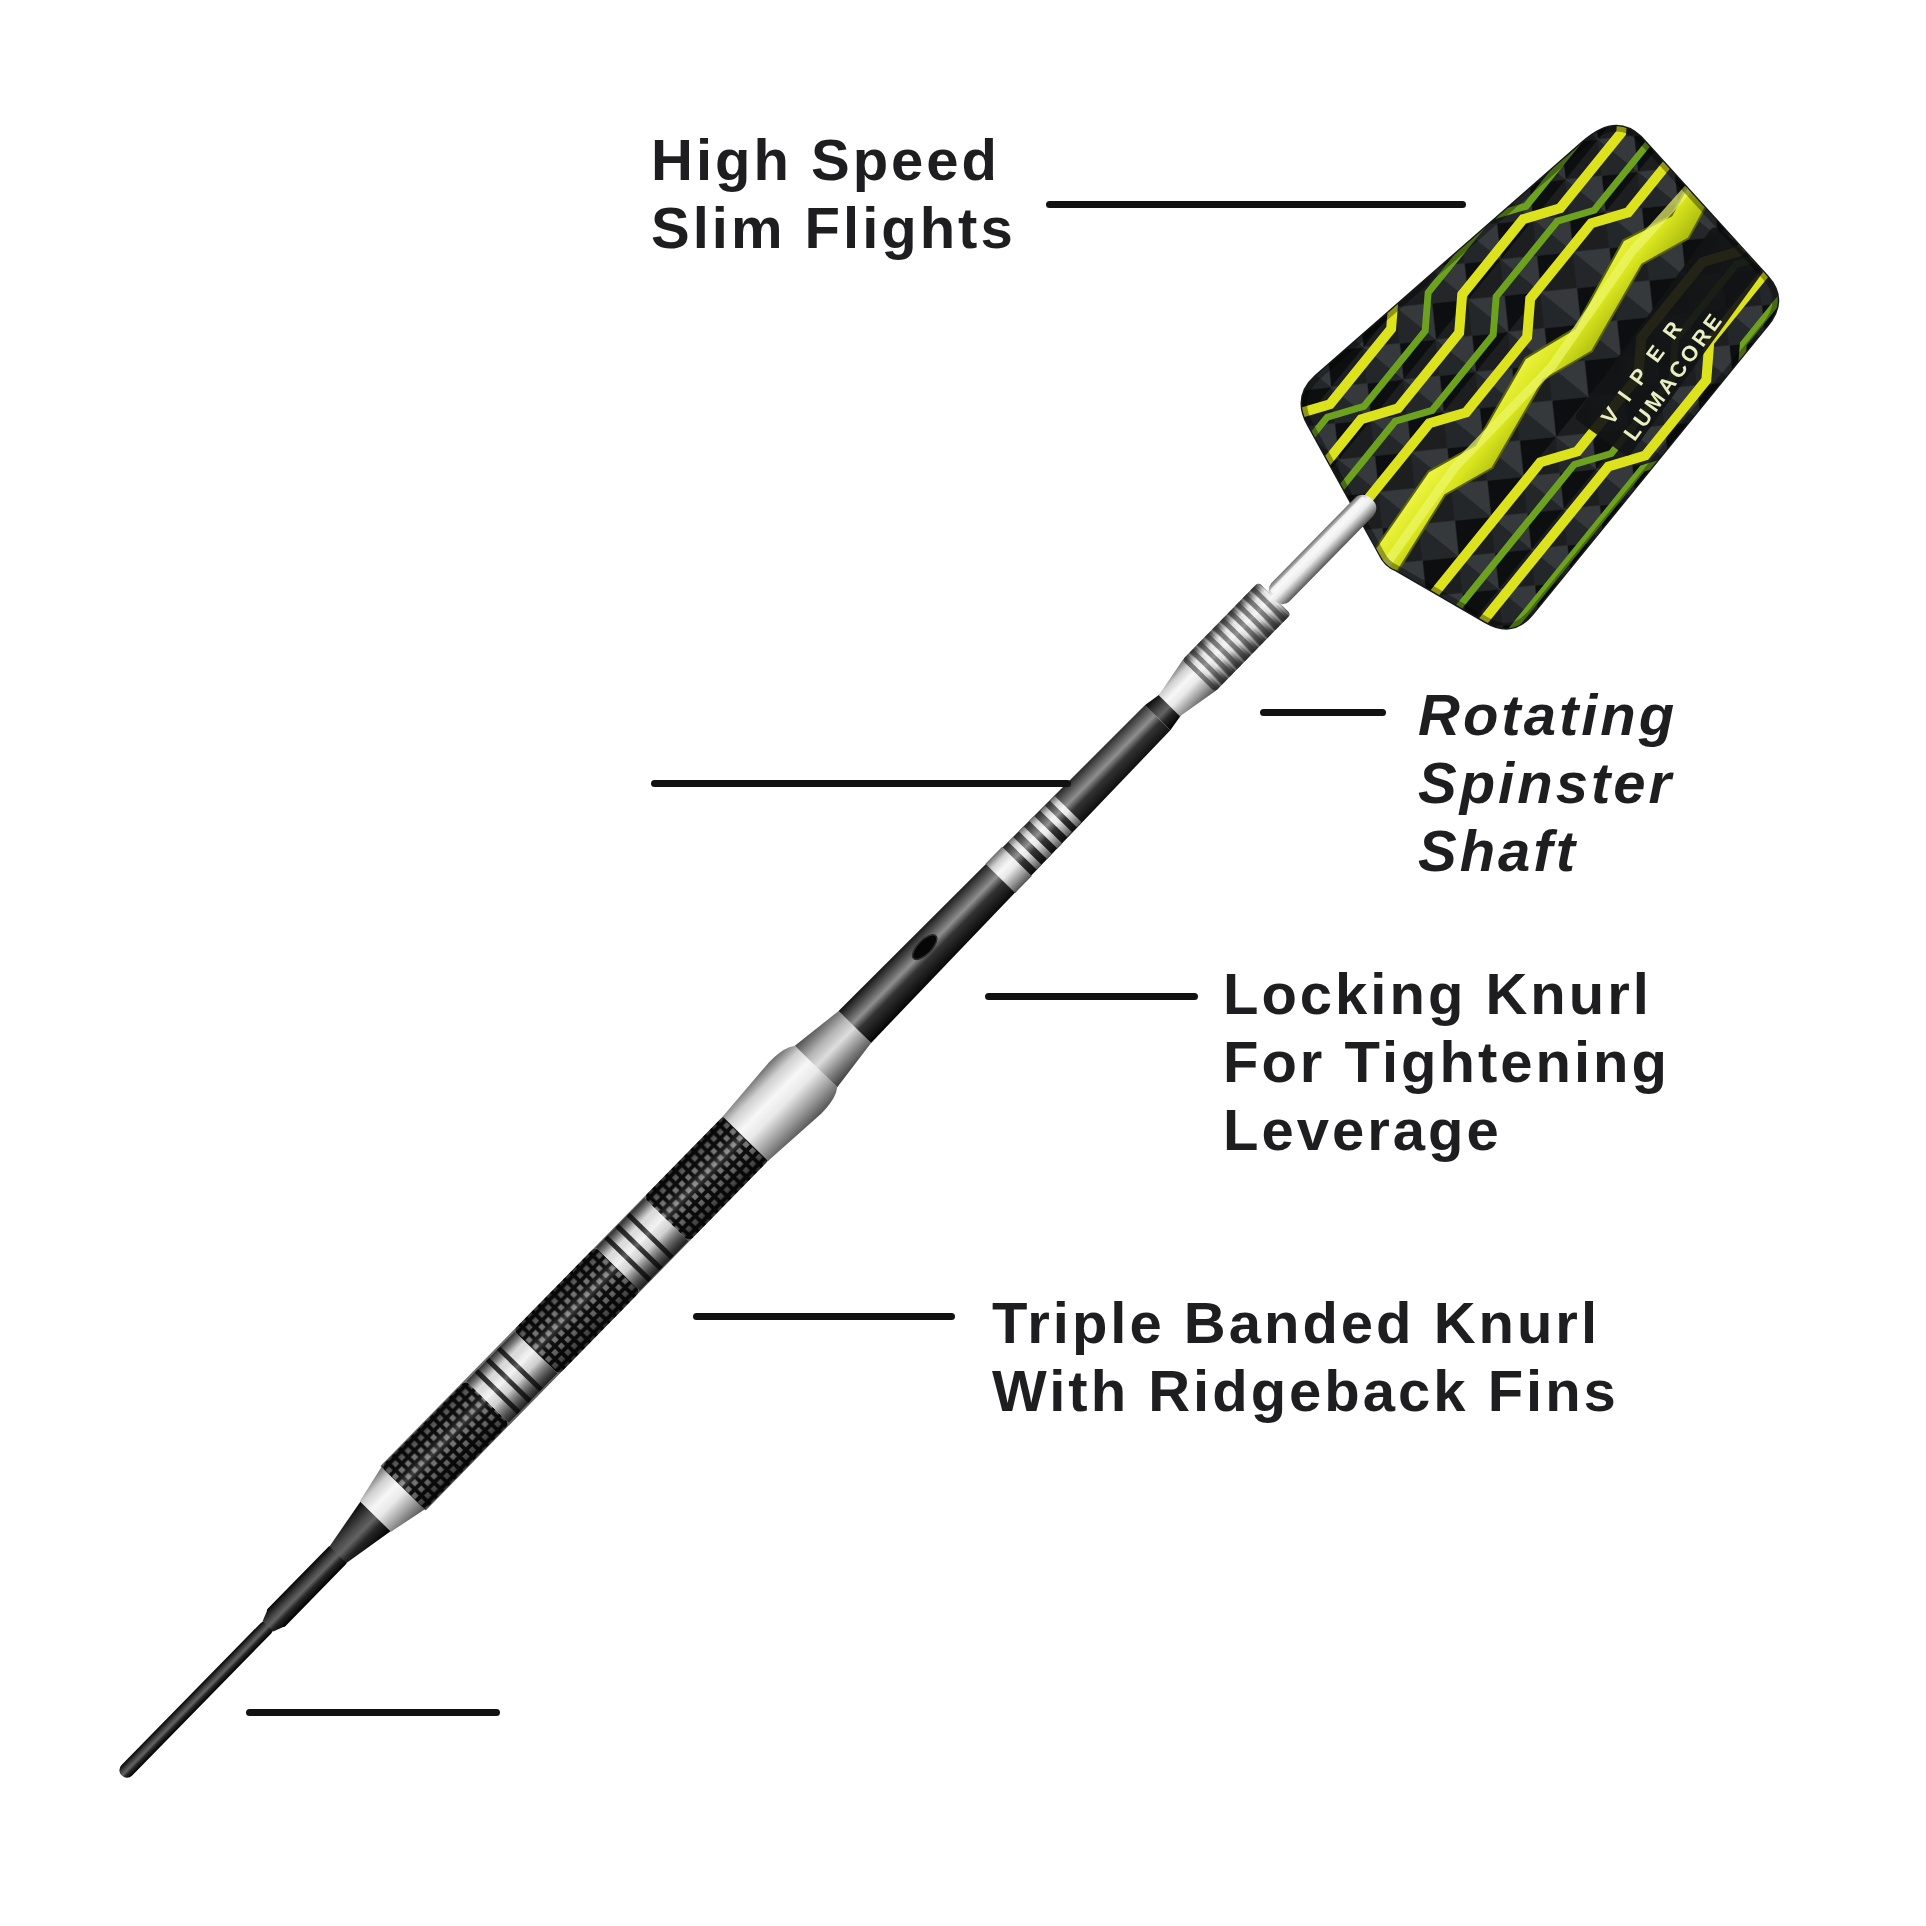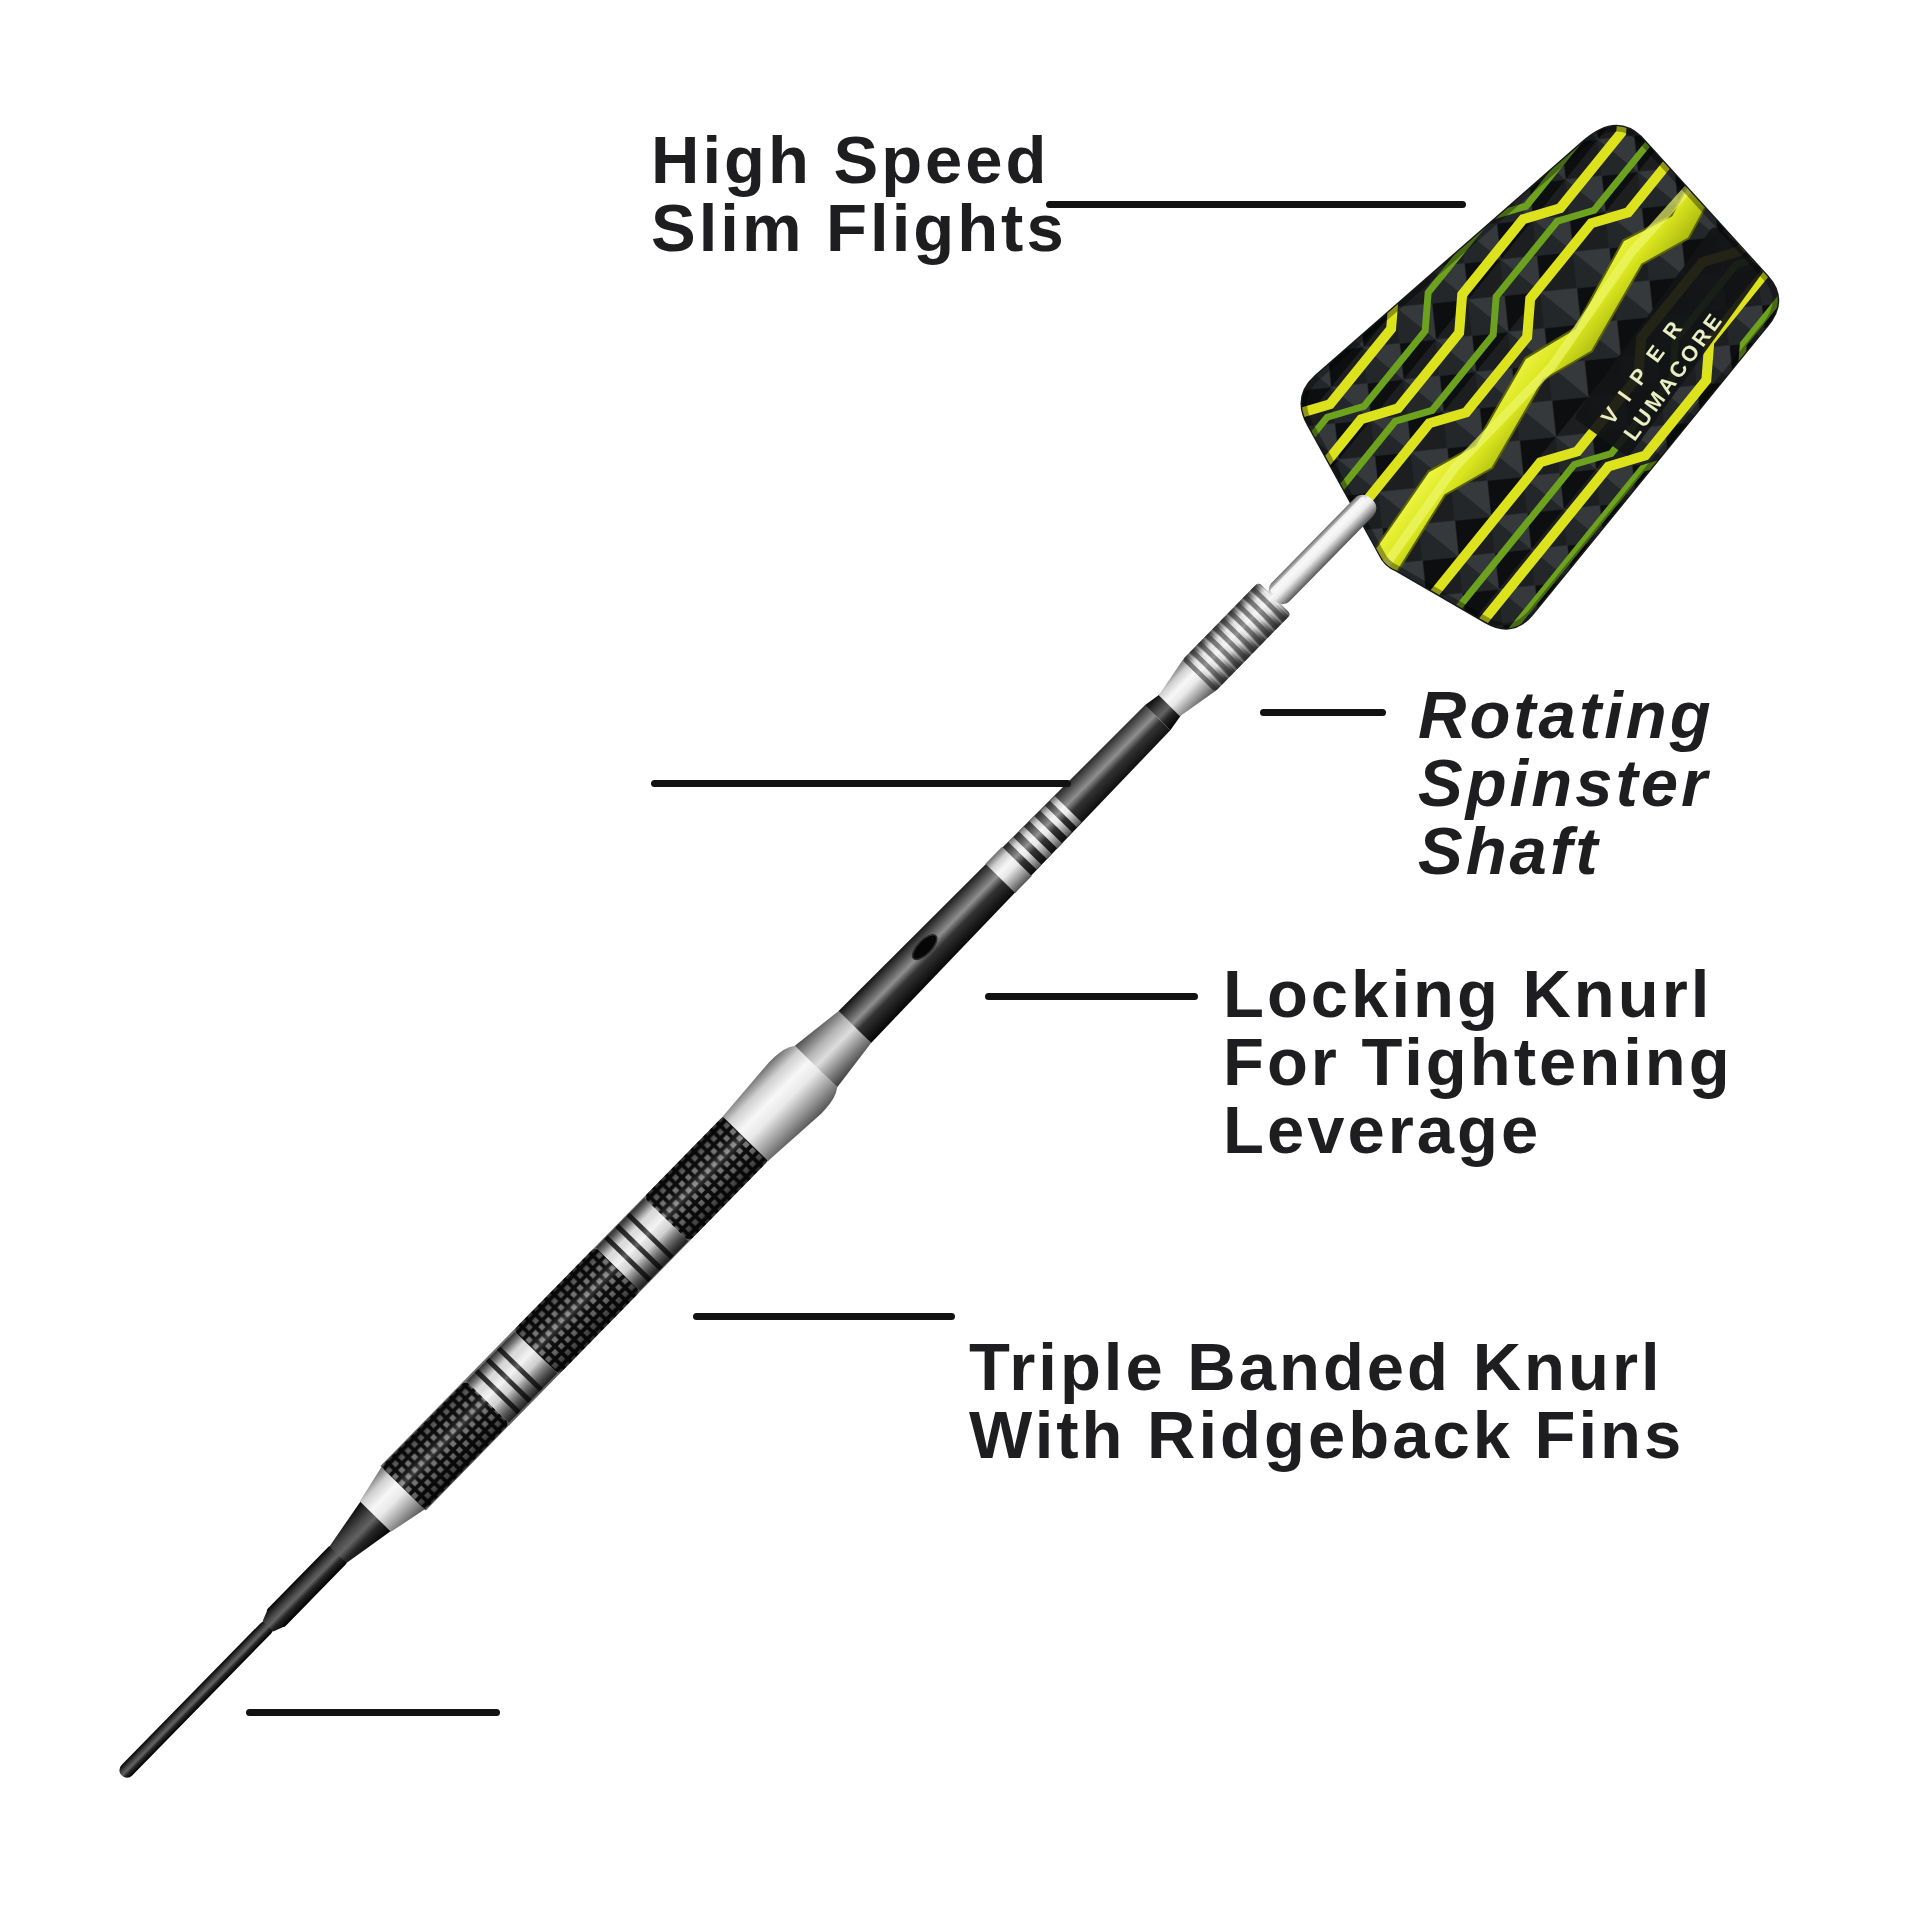--- a/index.html
+++ b/index.html
@@ -1,18 +1,18 @@
 <!DOCTYPE html>
 <html><head>
 <meta charset="utf-8">
 <style>
   html,body{margin:0;padding:0;background:#ffffff;}
   .stage{position:relative;width:1927px;height:1927px;background:#ffffff;overflow:hidden;
          font-family:"Liberation Sans",sans-serif;}
-  .label{position:absolute;font-weight:bold;font-size:67px;line-height:68px;
+  .label{position:absolute;font-weight:bold;font-size:58px;line-height:68px;
          letter-spacing:3px;color:#1e1e20;white-space:pre-line;}
   .callout{position:absolute;height:7px;background:#121212;border-radius:4px;}
   svg{position:absolute;left:0;top:0;}
 </style>
 </head>
 <body>
 
 <div class="stage">
 
   <svg width="1927" height="1927" viewBox="0 0 1946 1946">
@@ -171,17 +171,17 @@
   <div class="callout" style="left:246px;top:1709px;width:254px;"></div>
 
   <div class="label" style="left:651px;top:126px;">High Speed
 Slim Flights</div>
   <div class="label" style="left:1418px;top:681px;font-style:italic;">Rotating
 Spinster
 Shaft</div>
   <div class="label" style="left:1223px;top:960px;">Locking Knurl
 For Tightening
 Leverage</div>
-  <div class="label" style="left:969px;top:1289px;margin-top:44px;">Triple Banded Knurl
+  <div class="label" style="left:992px;top:1289px;">Triple Banded Knurl
 With Ridgeback Fins</div>
 
 </div>
 
 
 </body></html>

